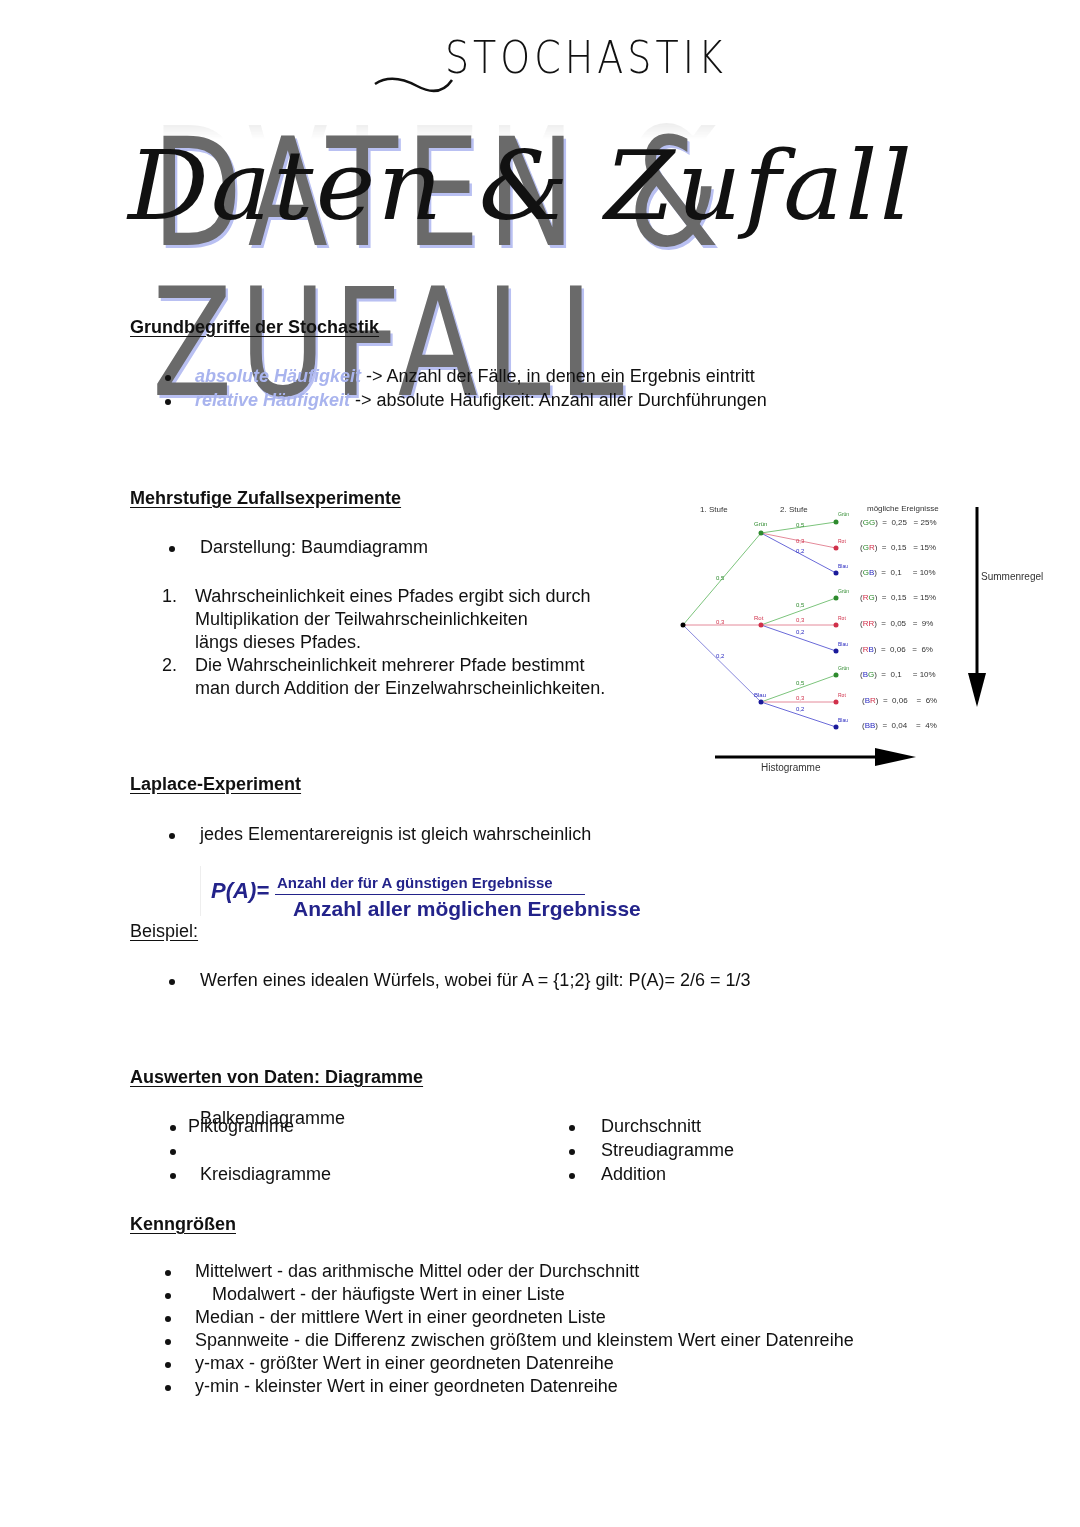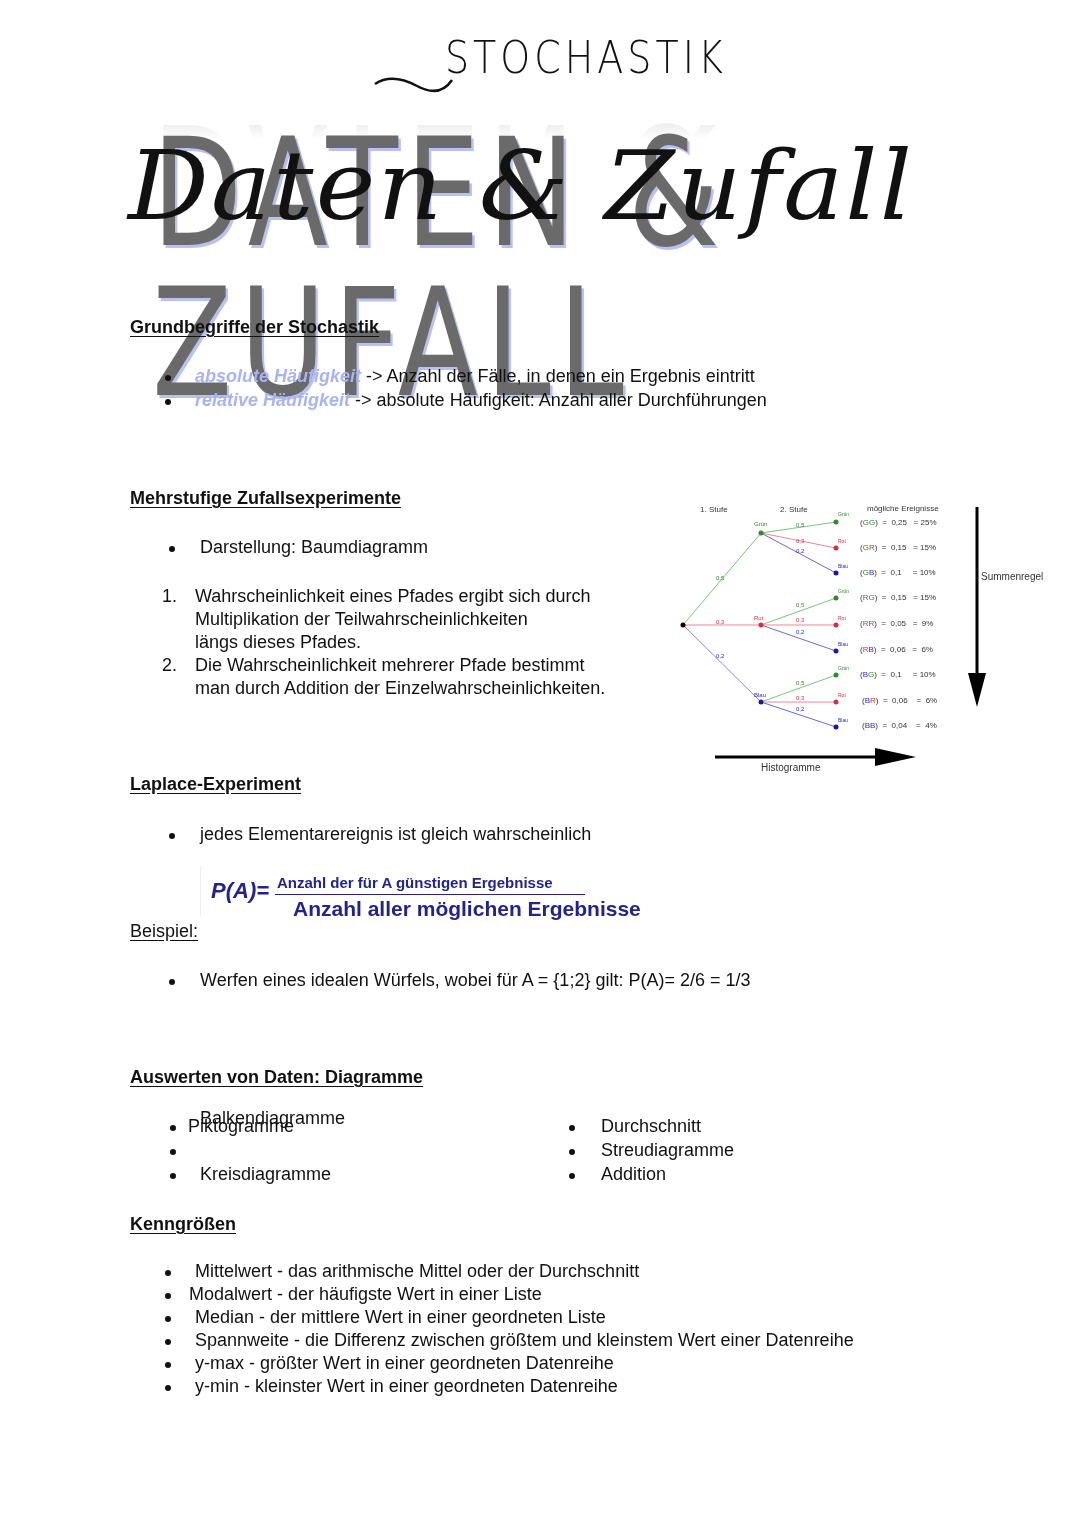--- a/index.html
+++ b/index.html
@@ -206,21 +206,21 @@
 <div class="abs txt" style="left:601px;top:1116px">Durchschnitt</div>
 <span class="bullet" style="left:569px;top:1149px"></span>
 <div class="abs txt" style="left:601px;top:1140px">Streudiagramme</div>
 <span class="bullet" style="left:569px;top:1173px"></span>
 <div class="abs txt" style="left:601px;top:1164px">Addition</div>
 
 <div class="abs h2" style="left:130px;top:1214px">Kenngrößen</div>
 <span class="bullet" style="left:165px;top:1270px"></span>
 <div class="abs txt" style="left:195px;top:1261px">Mittelwert - das arithmische Mittel oder der Durchschnitt</div>
 <span class="bullet" style="left:165px;top:1293px"></span>
-<div class="abs txt" style="left:189px;top:1284px">Modalwert - der häufigste Wert in einer Liste</div>
+<div class="abs txt" style="left:212px;top:1284px">Modalwert - der häufigste Wert in einer Liste</div>
 <span class="bullet" style="left:165px;top:1316px"></span>
 <div class="abs txt" style="left:195px;top:1307px">Median - der mittlere Wert in einer geordneten Liste</div>
 <span class="bullet" style="left:165px;top:1339px"></span>
 <div class="abs txt" style="left:195px;top:1330px">Spannweite - die Differenz zwischen größtem und kleinstem Wert einer Datenreihe</div>
 <span class="bullet" style="left:165px;top:1362px"></span>
 <div class="abs txt" style="left:195px;top:1353px">y-max - größter Wert in einer geordneten Datenreihe</div>
 <span class="bullet" style="left:165px;top:1385px"></span>
 <div class="abs txt" style="left:195px;top:1376px">y-min - kleinster Wert in einer geordneten Datenreihe</div>
 
 </body></html>

